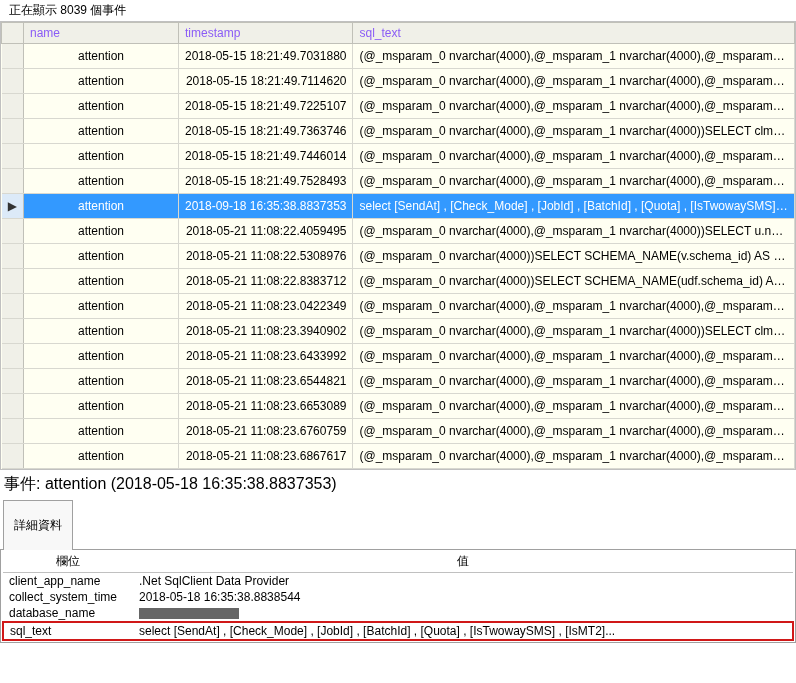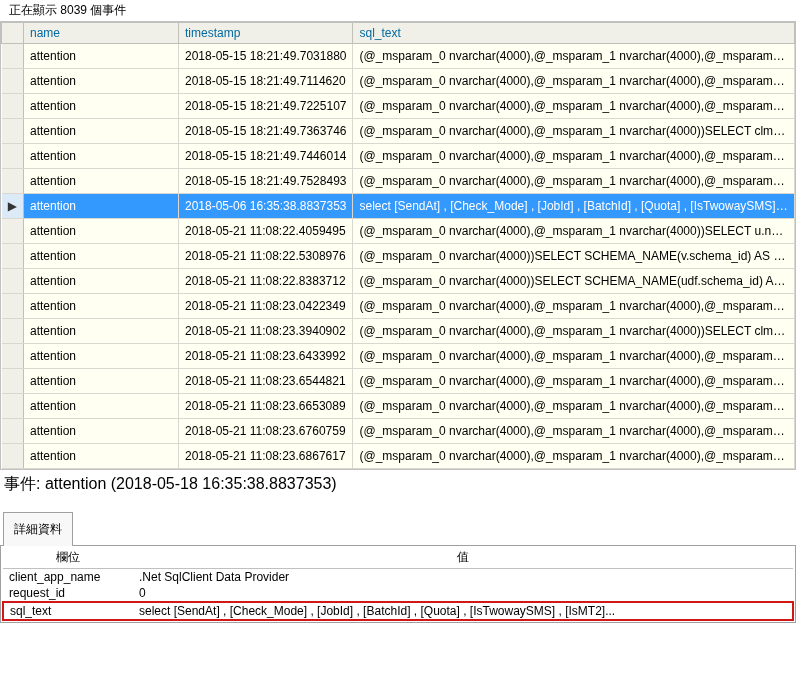--- a/index.html
+++ b/index.html
@@ -24,21 +24,21 @@
       border-collapse: collapse;
       background: #fffff2;
     }
     .grid th {
       background: #f0f0e8;
       border: 1px solid #c0c0b8;
       text-align: left;
       padding: 3px 6px;
       font-weight: normal;
       font-size: 12px;
-      color: #0369a1;
+      color: #8b5cf6;
     }
     .grid td {
       border-bottom: 1px solid #d8d8d0;
       border-right: 1px solid #d8d8d0;
       padding: 5px 6px;
       font-size: 12px;
       background: #fffff2;
       white-space: nowrap;
       overflow: hidden;
       text-overflow: ellipsis;
@@ -51,43 +51,42 @@
       color: #555;
     }
     .grid tr.selected td {
       background: #3399ff;
       color: #fff;
     }
     .grid tr.selected td.row-header {
       background: #dceaf8;
       color: #333;
     }
-    .col-name { width: 155px; }
-    .col-ts { width: 165px; }
+    .col-name { width: 155px; text-align: center; }
+    .col-ts { width: 165px; text-align: right; }
     .col-sql { max-width: 420px; }
     .event-label {
       padding: 4px 4px 2px 4px;
       font-size: 16px;
     }
     .tab-row {
       display: flex;
       align-items: flex-end;
       padding-left: 3px;
       border-bottom: 1px solid #a0a0a0;
       margin-top: 2px;
     }
     .tab {
       border: 1px solid #a0a0a0;
       border-bottom: none;
       background: #f8f8f8;
-      padding: 8px 10px;
+      padding: 16px 10px;
       font-size: 12px;
       position: relative;
       top: 1px;
-      margin-top: 12px;
     }
     .detail-wrap {
       border: 1px solid #a0a0a0;
       border-top: none;
       padding: 1px;
     }
     .detail-grid {
       width: 100%;
       border-collapse: collapse;
     }
@@ -166,21 +165,21 @@
         </tr>
         <tr>
           <td class="row-header"></td>
           <td class="col-name">attention</td>
           <td class="col-ts">2018-05-15 18:21:49.7528493</td>
           <td class="col-sql">(@_msparam_0 nvarchar(4000),@_msparam_1 nvarchar(4000),@_msparam_2 nvarchar(4...</td>
         </tr>
         <tr class="selected">
           <td class="row-header">▶</td>
           <td class="col-name">attention</td>
-          <td class="col-ts">2018-05-06 16:35:38.8837353</td>
+          <td class="col-ts">2018-09-18 16:35:38.8837353</td>
           <td class="col-sql">select  [SendAt] , [Check_Mode] , [JobId] , [BatchId] , [Quota] , [IsTwowaySMS] , [IsMT2...</td>
         </tr>
         <tr>
           <td class="row-header"></td>
           <td class="col-name">attention</td>
           <td class="col-ts">2018-05-21 11:08:22.4059495</td>
           <td class="col-sql">(@_msparam_0 nvarchar(4000),@_msparam_1 nvarchar(4000))SELECT u.name AS [Nam...</td>
         </tr>
         <tr>
           <td class="row-header"></td>
@@ -253,22 +252,26 @@
         <th class="key-col">欄位</th>
         <th>值</th>
       </tr>
     </thead>
     <tbody id="detail-body">
         <tr>
           <td class="key-col">client_app_name</td>
           <td>.Net SqlClient Data Provider</td>
         </tr>
         <tr>
-          <td class="key-col">request_id</td>
-          <td>0</td>
+          <td class="key-col">collect_system_time</td>
+          <td>2018-05-18 16:35:38.8838544</td>
+        </tr>
+        <tr>
+          <td class="key-col">database_name</td>
+          <td><span class="redact"></span></td>
         </tr>
         <tr class="highlight-box">
           <td class="key-col" style="border-top: 2px solid rgb(208, 24, 24); border-bottom: 2px solid rgb(208, 24, 24); border-left: 2px solid rgb(208, 24, 24);">sql_text</td>
           <td style="border-top: 2px solid rgb(208, 24, 24); border-bottom: 2px solid rgb(208, 24, 24); border-right: 2px solid rgb(208, 24, 24);">select  [SendAt] , [Check_Mode] , [JobId] , [BatchId] , [Quota] , [IsTwowaySMS] , [IsMT2]...</td>
         </tr>
       </tbody>
   </table>
 </div>
 
 </body></html>

